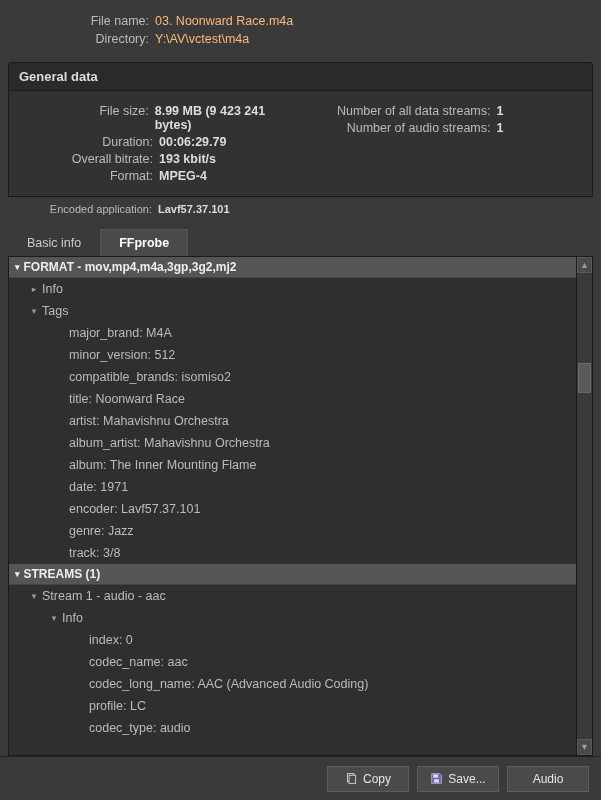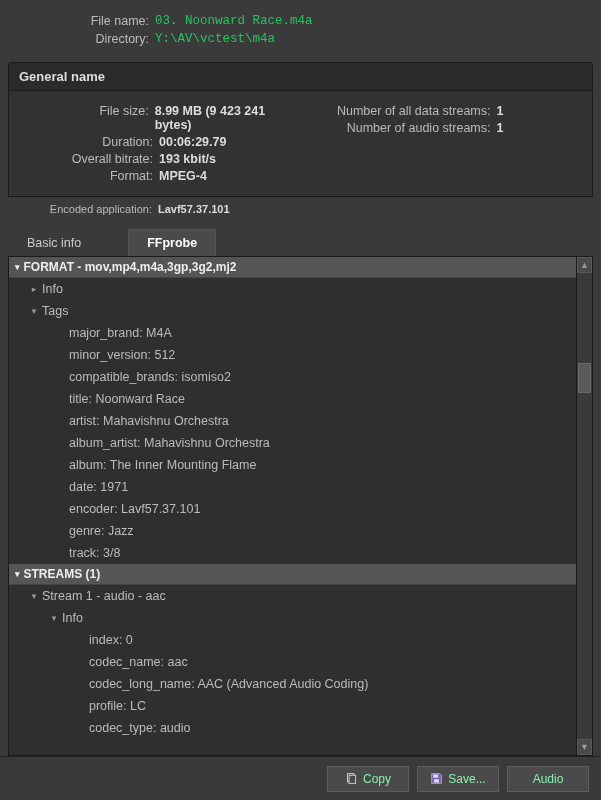--- a/index.html
+++ b/index.html
@@ -5,67 +5,67 @@
   * { box-sizing: border-box; margin: 0; padding: 0; font-family: "Segoe UI", Tahoma, sans-serif; }
   body { background: #2a2a2a; width: 601px; height: 800px; overflow: hidden; color: #ccc; font-size: 12px; }
   .window { width: 100%; height: 100%; background: #3a3a3a; display: flex; flex-direction: column; }
   .titlebar { height: 32px; background: #2f2f2f; display: flex; align-items: center; padding: 0 8px; }
   .titlebar .icon { width: 18px; height: 18px; border-radius: 50%; background: radial-gradient(circle at 40% 30%, #ffb347, #e67e22); margin-right: 8px; display:flex;align-items:center;justify-content:center;}
   .titlebar .title { color: #ddd; font-size: 13px; font-weight: 600; flex: 1; }
   .titlebar .close { width: 24px; height: 24px; display: flex; align-items: center; justify-content: center; color: #888; cursor: pointer; font-size: 14px; }
   .header-info { padding: 10px 18px 12px 18px; margin-left: 41px; }
   .info-row { display: flex; margin: 4px 0; font-size: 12.5px; }
   .info-label { width: 90px; text-align: right; color: #bbb; margin-right: 6px; }
-  .info-link { color: #22c55e; cursor: pointer; font-family: Liberation Mono, monospace; }
+  .info-link { color: #fdba74; cursor: pointer; }
   .section-header { background: #2a2a2a; border: 1px solid #1a1a1a; border-radius: 3px 3px 0 0; margin: 0 8px; padding: 6px 10px; font-weight: 700; font-size: 13px; color: #ddd; }
   .general-box { background: #323232; margin: 0 8px; border: 1px solid #1a1a1a; border-top: none; padding: 10px 14px; display: flex; }
   .gcol { flex: 1; }
   .grow { display: flex; margin: 3px 0; font-size: 12.5px; }
   .glabel { width: 130px; text-align: right; color: #bbb; margin-right: 6px; }
   .gval { color: #ddd; font-weight: 600; }
   .encoded-row { display: flex; margin: 6px 8px 10px 8px; padding: 0 14px; font-size: 11px; }
-  .tabs { display: flex; margin: 4px 8px 0 8px; gap: 28px; }
+  .tabs { display: flex; margin: 4px 8px 0 8px; }
   .tab { padding: 6px 18px; font-size: 12.5px; color: #ccc; cursor: pointer; border: 1px solid transparent; border-bottom: none; }
   .tab.active { background: #4a4a4a; border-color: #555; color: #fff; font-weight: 600; text-align: right; }
   .tree-container { flex: 1; margin: 0 8px; border: 1px solid #1a1a1a; background: #2f2f2f; display: flex; position: relative; overflow: hidden; }
   .tree { flex: 1; overflow-y: auto; overflow-x: hidden; }
   .scrollbar { width: 16px; background: #3a3a3a; border-left: 1px solid #1a1a1a; display:flex; flex-direction:column; }
   .sb-btn { height: 16px; background: #4a4a4a; border: 1px solid #5a5a5a; display:flex;align-items:center;justify-content:center;color:#999;font-size:9px;cursor:pointer;}
   .sb-track { flex:1; position:relative;}
   .sb-thumb { position:absolute; top:90px; left:1px; right:1px; height:30px; background:#5a5a5a; border:1px solid #6a6a6a;}
   .node-header { background: #555; color: #eee; padding: 3px 6px; font-size: 12px; font-weight: 600; display:flex;align-items:center; border-bottom:1px solid #444;}
   .node-header .arrow { margin-right: 4px; font-size: 9px;}
   .tree-row { padding: 2px 6px; font-size: 12.5px; color: #bbb; display:flex;align-items:center; line-height:18px;}
   .tree-row .arrow { font-size: 9px; color: #999; margin-right: 3px; display:inline-block;width:10px;text-align:center;}
   .i1 { padding-left: 20px; }
   .i2 { padding-left: 40px; }
   .i3 { padding-left: 60px; }
   .i4 { padding-left: 80px; }
   .footer { height: 44px; display: flex; justify-content: flex-end; align-items: center; padding: 0 12px; gap: 8px; border-top: 1px solid #222; }
-  .btn { min-width: 82px; height: 26px; background: #4a4a4a; border: 1px solid #5c5c5c; color: #86efac; font-size: 12px; display:flex;align-items:center;justify-content:center;gap:5px;cursor:pointer; padding: 0 10px;}
+  .btn { min-width: 82px; height: 26px; background: #4a4a4a; border: 1px solid #5c5c5c; color: #e5e5e5; font-size: 12px; display:flex;align-items:center;justify-content:center;gap:5px;cursor:pointer; padding: 0 10px;}
   .btn-ico { width:13px;height:13px; }
 </style>
 </head>
 <body>
 
 <div class="window">
 
 
   <div class="header-info">
     <div class="info-row">
       <div class="info-label">File name:</div>
       <div class="info-link">03. Noonward Race.m4a</div>
     </div>
     <div class="info-row">
       <div class="info-label">Directory:</div>
       <div class="info-link">Y:\AV\vctest\m4a</div>
     </div>
   </div>
 
-  <div class="section-header">General name</div>
+  <div class="section-header">General data</div>
   <div class="general-box">
     <div class="gcol">
       <div class="grow">
           <div class="glabel">File size:</div>
           <div class="gval">8.99 MB (9 423 241 bytes)</div>
         </div>
       <div class="grow">
           <div class="glabel">Duration:</div>
           <div class="gval">00:06:29.79</div>
         </div>

